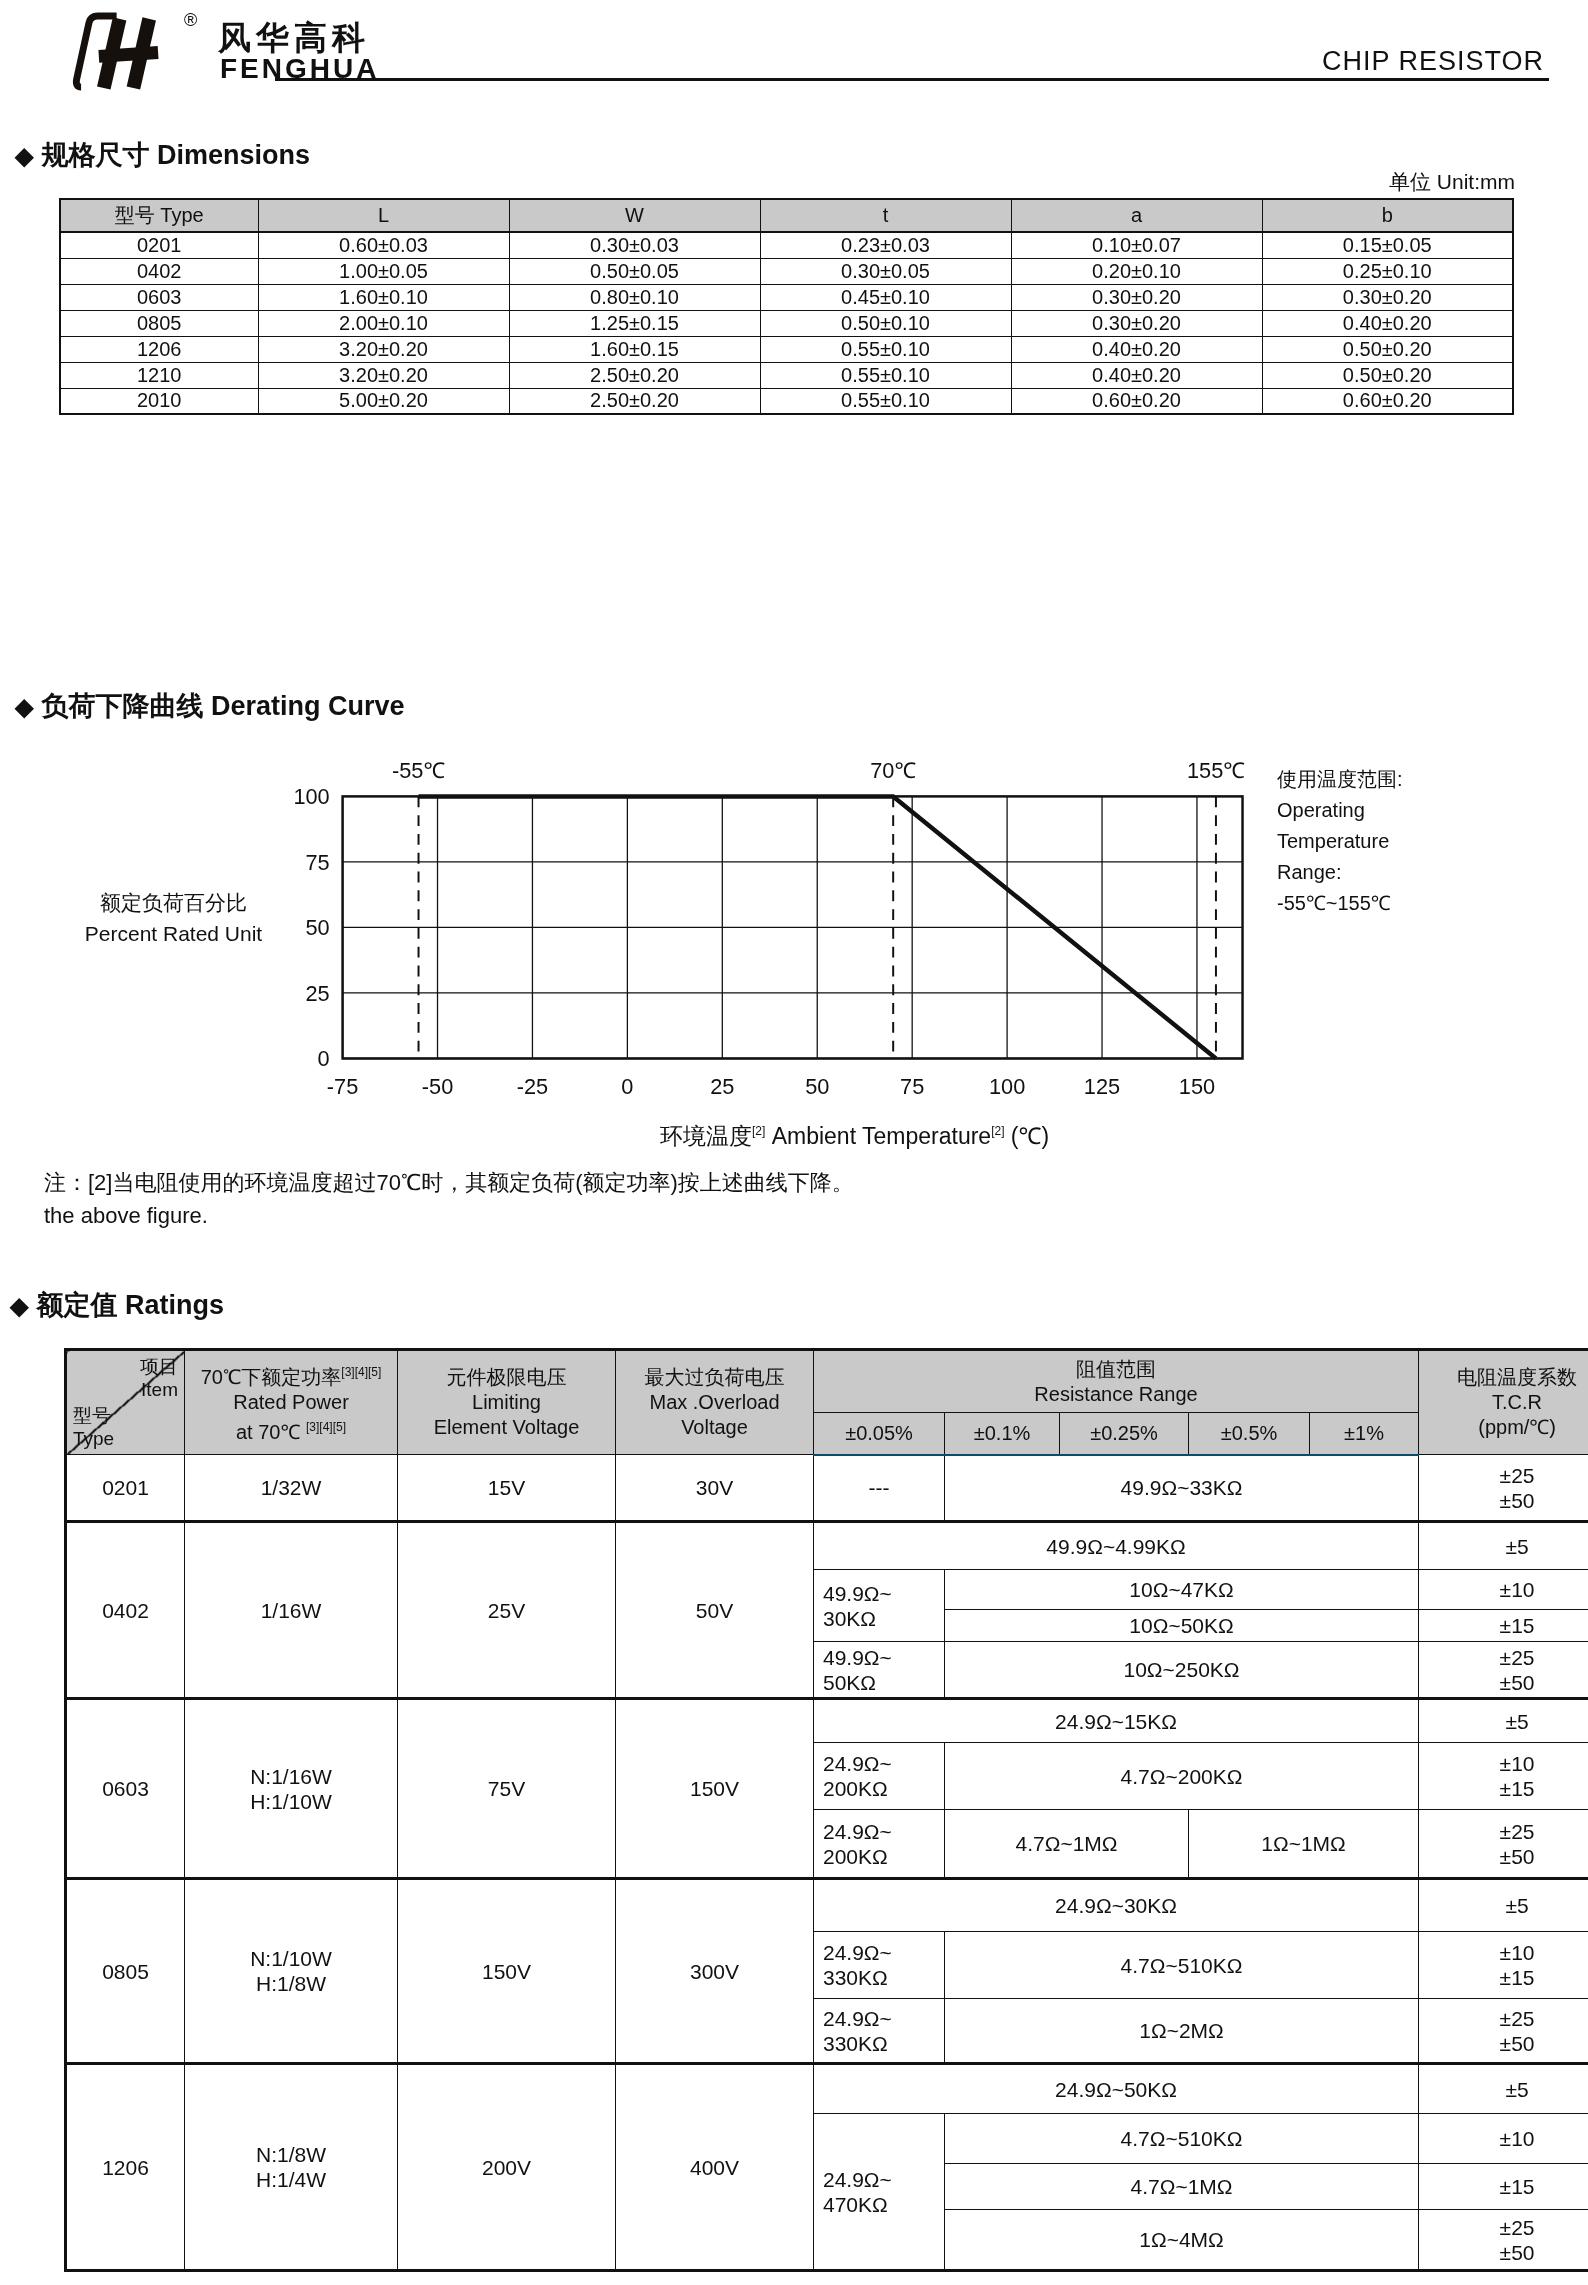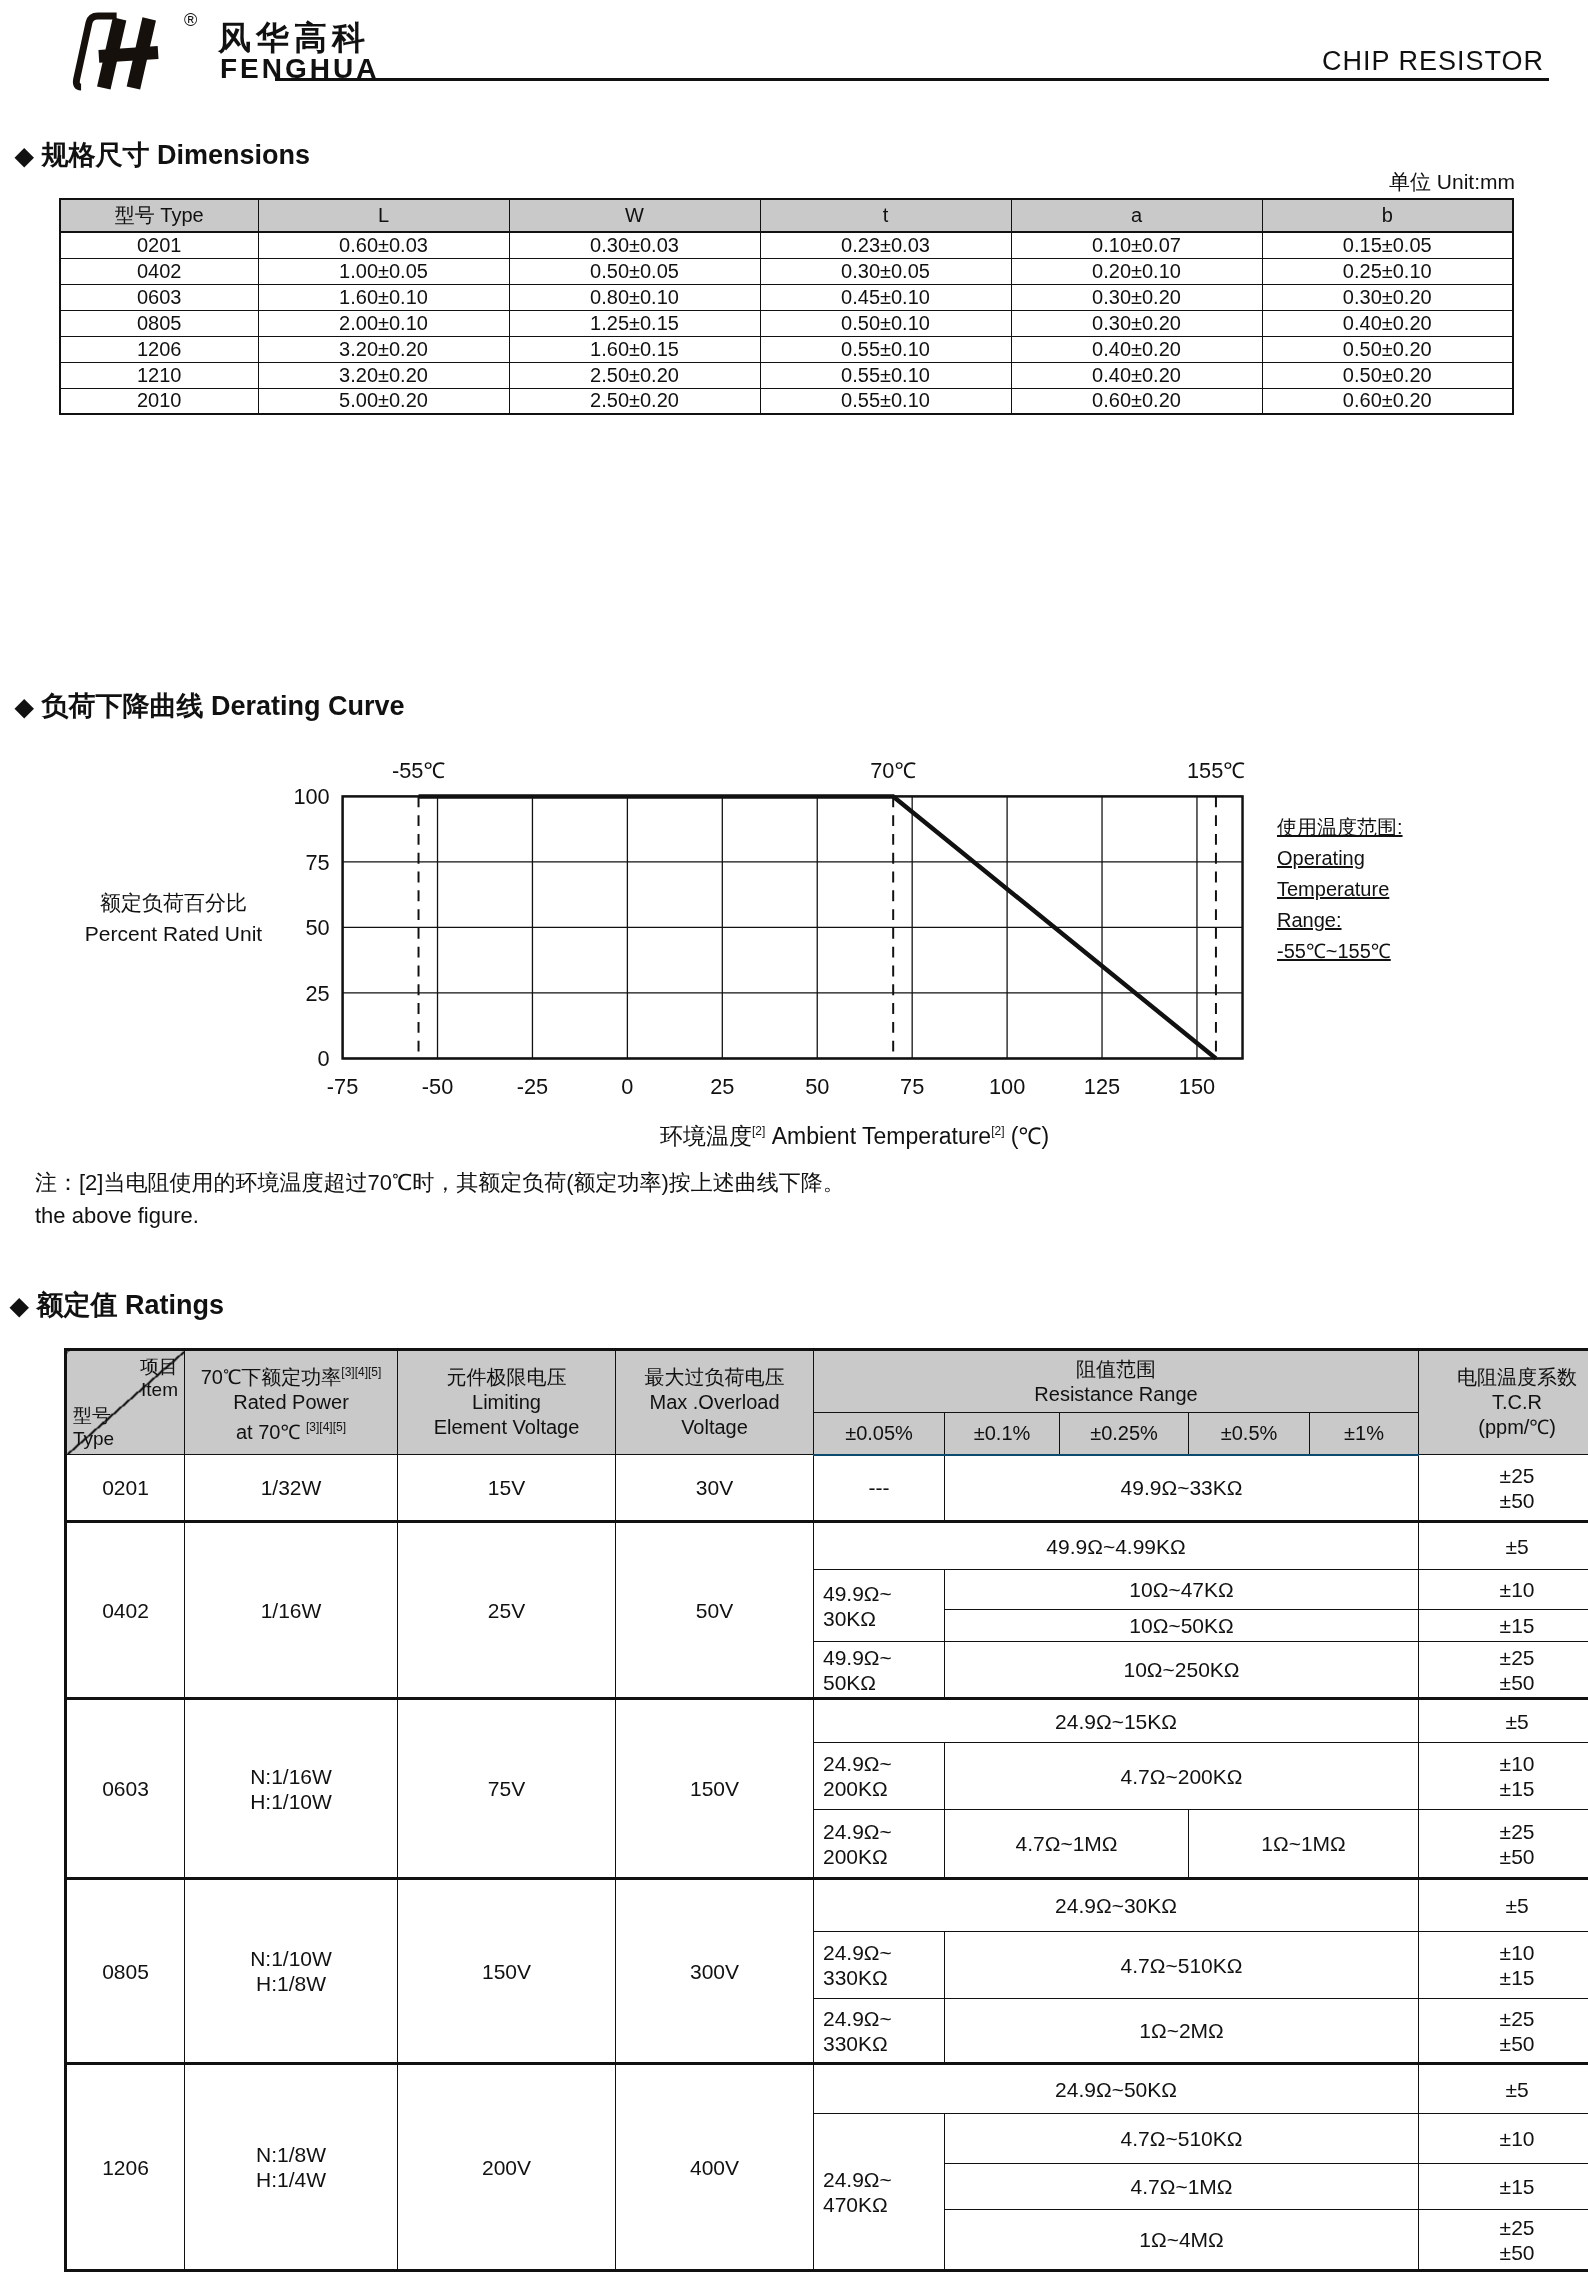--- a/index.html
+++ b/index.html
@@ -199,31 +199,31 @@
       <text x="776.9409282700421" y="354" text-anchor="middle" font-size="22">100</text>
       <text x="872.9324894514768" y="354" text-anchor="middle" font-size="22">125</text>
       <text x="968.9240506329114" y="354" text-anchor="middle" font-size="22">150</text>
       <text x="92" y="326" text-anchor="end" font-size="22">0</text>
       <text x="92" y="259.75" text-anchor="end" font-size="22">25</text>
       <text x="92" y="193.5" text-anchor="end" font-size="22">50</text>
       <text x="92" y="127.25" text-anchor="end" font-size="22">75</text>
       <text x="92" y="61" text-anchor="end" font-size="22">100</text>
     </svg>
 
-  <div class="abs right-note pre" style="left:1277px; top:812px;text-decoration:underline;">使用温度范围:
+  <div class="abs right-note pre" style="left:1277px; top:764px;">使用温度范围:
 Operating
 Temperature
 Range:
 -55℃~155℃</div>
 
   <div class="abs xaxis-title" style="left:342px; top:1119px;">
     <span>环境温度</span><sup>[2]</sup><span> Ambient Temperature</span><sup>[2]</sup><span> (℃)</span>
   </div>
 
-  <div class="abs notes" style="left:35px; top:1166px;">
+  <div class="abs notes" style="left:44px; top:1166px;">
     <div>注：[2]当电阻使用的环境温度超过70℃时，其额定负荷(额定功率)按上述曲线下降。</div>
     <div>the above figure.</div>
   </div>
 
   <div class="abs sec-title" style="left:10px; top:1287px;">
     <span class="diamond">◆</span><span>额定值 Ratings</span>
   </div>
 
   <table class="abs ratings-table" style="left:20px; top:1348px;margin-left:44px;">
     <colgroup>

